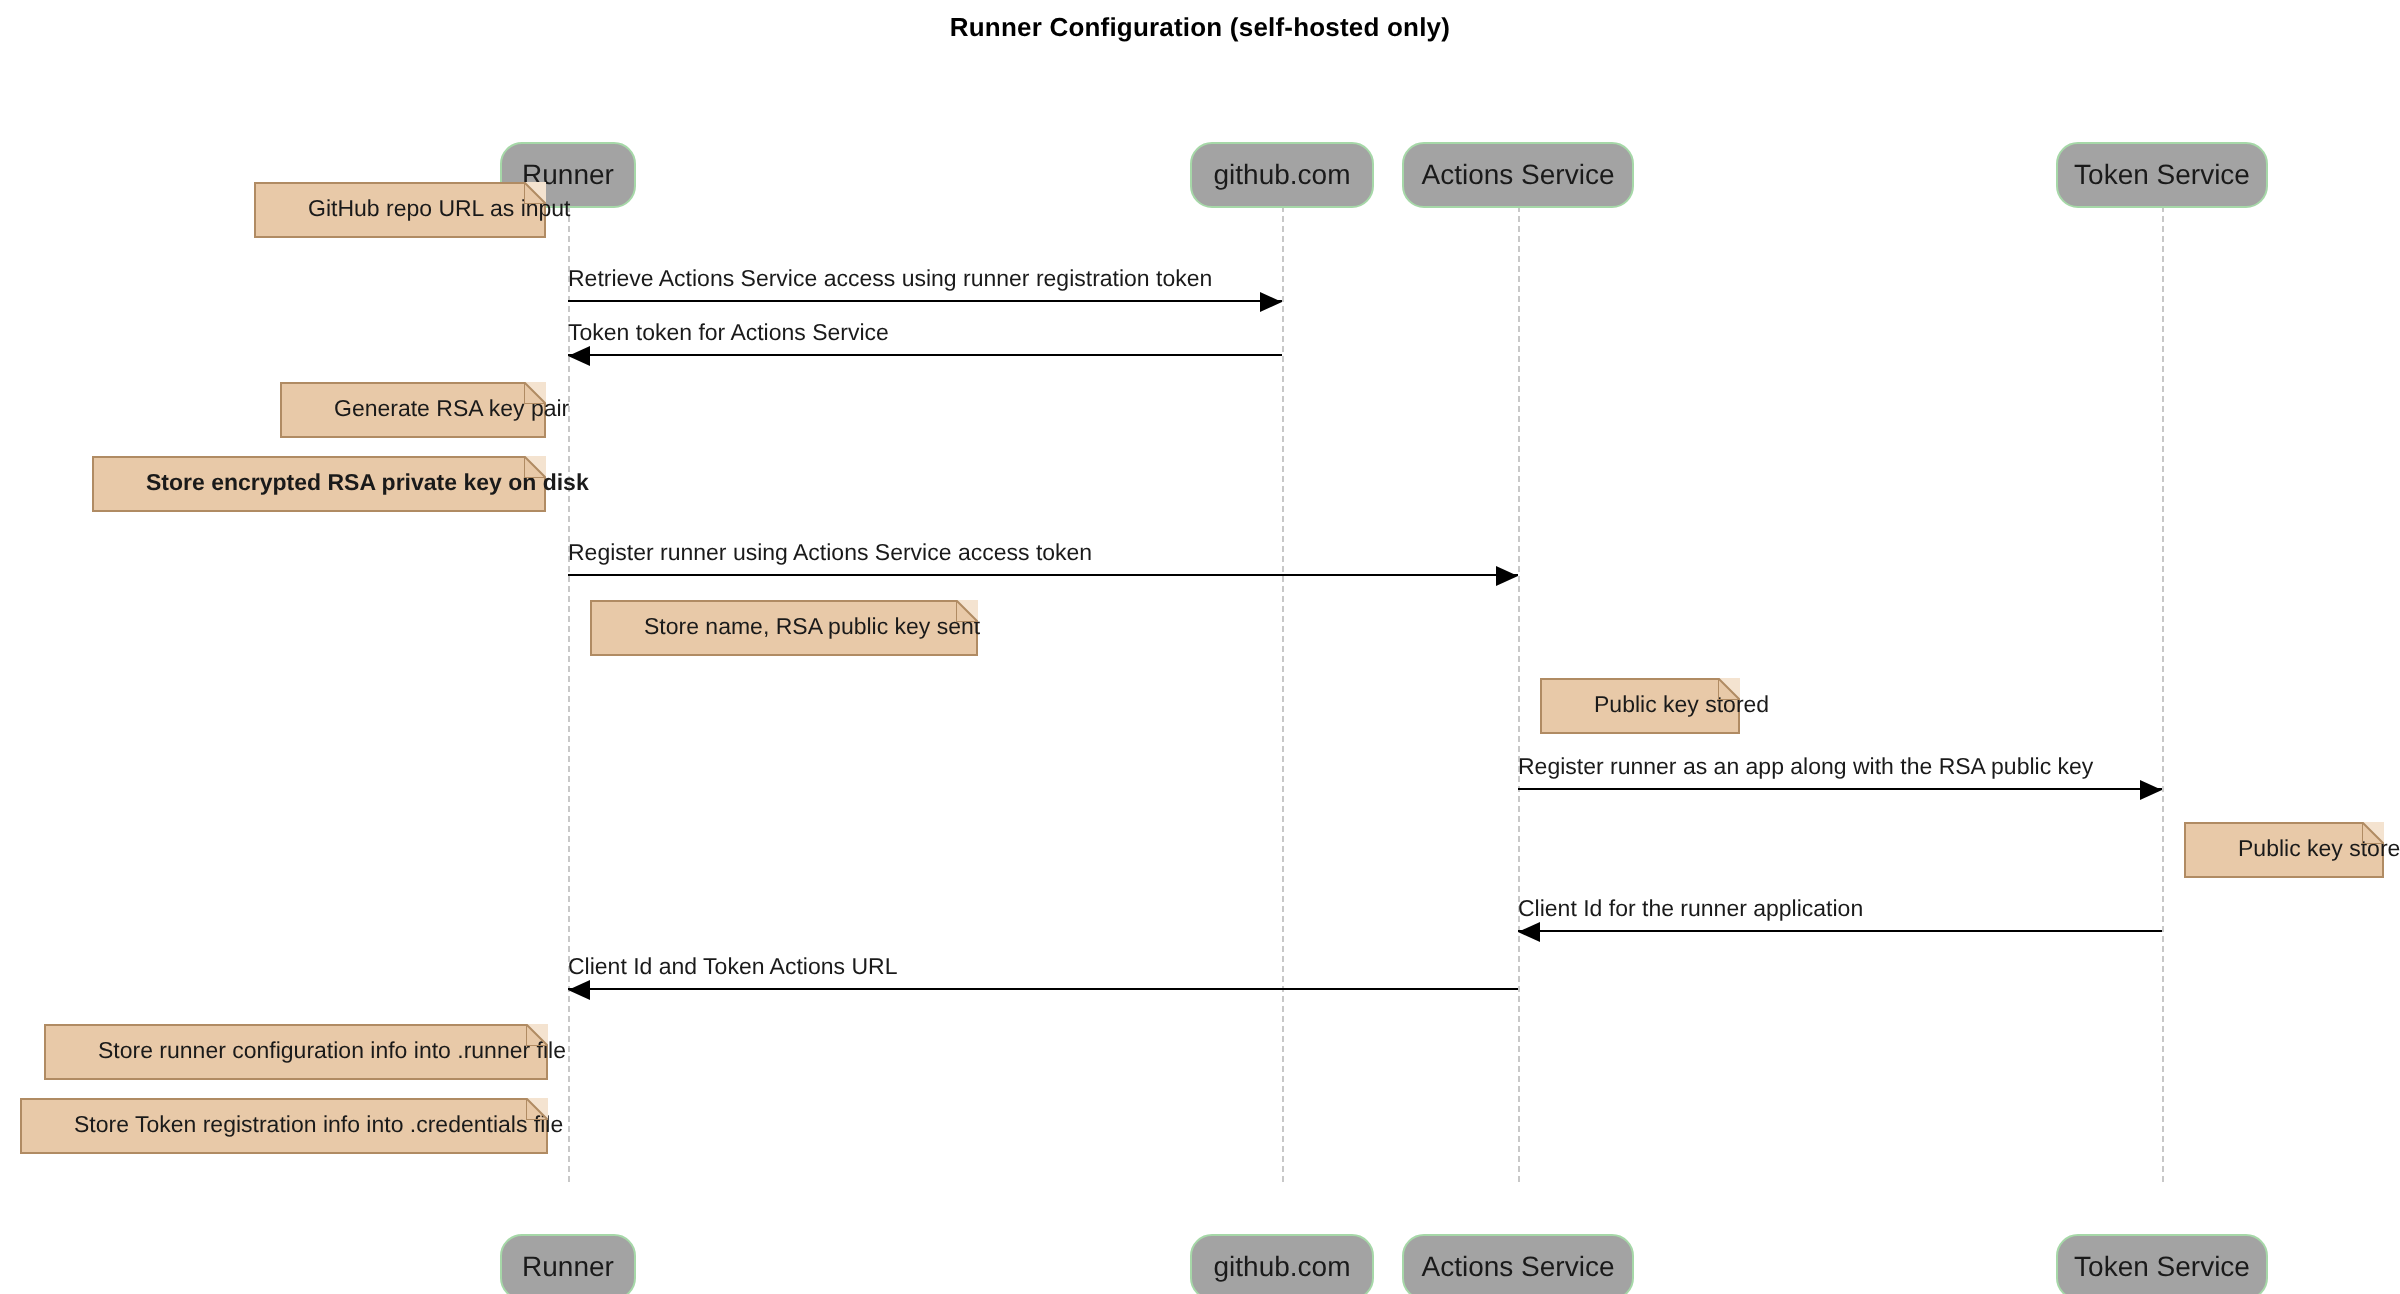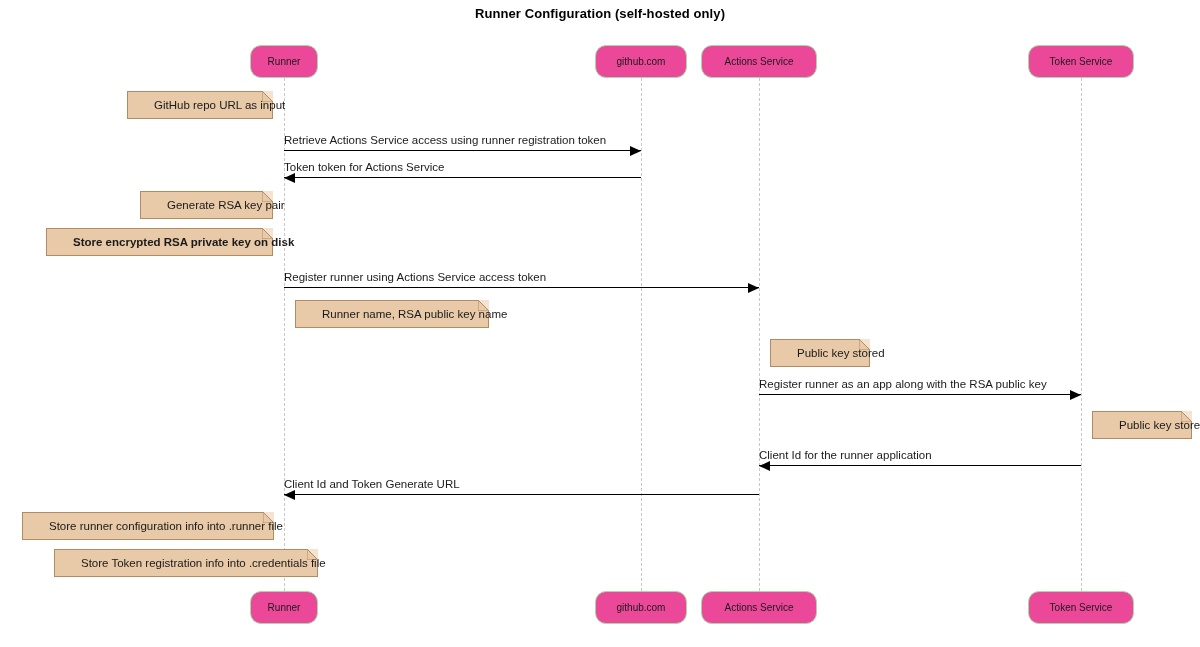--- a/index.html
+++ b/index.html
@@ -39,30 +39,31 @@
     position: absolute;
     width: 0;
     border-left: 1px dashed #c8c8c8;
     z-index: 1;
   }
 
   
   .participant {
     position: absolute;
     box-sizing: border-box;
-    background: #ec4899;
+    background: #a3a3a3;
     border: 1px solid #a6d8a8;
     border-radius: 11px;
     height: 33px;
     line-height: 31px;
     text-align: center;
-    font-size: 10px;
+    font-size: 14px;
     color: #1a1a1a;
     z-index: 4;
     white-space: nowrap;
+    margin-top: 26px;
   }
 
   
   .msg {
     position: absolute;
     height: 0;
     border-top: 1.4px solid #000000;
     z-index: 3;
   }
   .arrowhead {
@@ -163,42 +164,42 @@
       <div class="arrowhead right" style="top: 282.7px; left: 748px;"></div>
       <div class="msg-label" style="left: 284px; width: 475px; top: 271px;">Register runner using Actions Service access token</div>
       <div class="msg" style="left: 759px; top: 394px; width: 322px;"></div>
       <div class="arrowhead right" style="top: 389.7px; left: 1070px;"></div>
       <div class="msg-label" style="left: 759px; width: 322px; top: 378px;">Register runner as an app along with the RSA public key</div>
       <div class="msg" style="left: 759px; top: 465px; width: 322px;"></div>
       <div class="arrowhead left" style="top: 460.7px; left: 759px;"></div>
       <div class="msg-label" style="left: 759px; width: 322px; top: 449px;">Client Id for the runner application</div>
       <div class="msg" style="left: 284px; top: 494px; width: 475px;"></div>
       <div class="arrowhead left" style="top: 489.7px; left: 284px;"></div>
-      <div class="msg-label" style="left: 284px; width: 475px; top: 478px;">Client Id and Token Generate URL</div>
+      <div class="msg-label" style="left: 284px; width: 475px; top: 478px;">Client Id and Token Actions URL</div>
     </div>
   <div id="notes-layer">
       <div class="note" style="left: 127px; top: 91px; width: 146px;"><span class="note-text">GitHub repo URL as input</span><span class="fold"></span><svg class="fold-edge" viewBox="0 0 11 11">
           <path d="M0,0 L11,11 M0,0 L0,11 M0,11 L11,11" stroke="#b08b63" stroke-width="1" fill="none"></path>
         </svg></div>
       <div class="note" style="left: 140px; top: 191px; width: 133px;"><span class="note-text">Generate RSA key pair</span><span class="fold"></span><svg class="fold-edge" viewBox="0 0 11 11">
           <path d="M0,0 L11,11 M0,0 L0,11 M0,11 L11,11" stroke="#b08b63" stroke-width="1" fill="none"></path>
         </svg></div>
       <div class="note" style="left: 46px; top: 228px; width: 227px; font-weight: bold;"><span class="note-text">Store encrypted RSA private key on disk</span><span class="fold"></span><svg class="fold-edge" viewBox="0 0 11 11">
           <path d="M0,0 L11,11 M0,0 L0,11 M0,11 L11,11" stroke="#b08b63" stroke-width="1" fill="none"></path>
         </svg></div>
-      <div class="note" style="left: 295px; top: 300px; width: 194px;"><span class="note-text">Runner name, RSA public key name</span><span class="fold"></span><svg class="fold-edge" viewBox="0 0 11 11">
+      <div class="note" style="left: 295px; top: 300px; width: 194px;"><span class="note-text">Store name, RSA public key sent</span><span class="fold"></span><svg class="fold-edge" viewBox="0 0 11 11">
           <path d="M0,0 L11,11 M0,0 L0,11 M0,11 L11,11" stroke="#b08b63" stroke-width="1" fill="none"></path>
         </svg></div>
       <div class="note" style="left: 770px; top: 339px; width: 100px;"><span class="note-text">Public key stored</span><span class="fold"></span><svg class="fold-edge" viewBox="0 0 11 11">
           <path d="M0,0 L11,11 M0,0 L0,11 M0,11 L11,11" stroke="#b08b63" stroke-width="1" fill="none"></path>
         </svg></div>
       <div class="note" style="left: 1092px; top: 411px; width: 100px;"><span class="note-text">Public key stored</span><span class="fold"></span><svg class="fold-edge" viewBox="0 0 11 11">
           <path d="M0,0 L11,11 M0,0 L0,11 M0,11 L11,11" stroke="#b08b63" stroke-width="1" fill="none"></path>
         </svg></div>
       <div class="note" style="left: 22px; top: 512px; width: 252px;"><span class="note-text">Store runner configuration info into .runner file</span><span class="fold"></span><svg class="fold-edge" viewBox="0 0 11 11">
           <path d="M0,0 L11,11 M0,0 L0,11 M0,11 L11,11" stroke="#b08b63" stroke-width="1" fill="none"></path>
         </svg></div>
-      <div class="note" style="left: 10px; top: 549px; width: 264px; margin-left: 44px;"><span class="note-text">Store Token registration info into .credentials file</span><span class="fold"></span><svg class="fold-edge" viewBox="0 0 11 11">
+      <div class="note" style="left: 10px; top: 549px; width: 264px;"><span class="note-text">Store Token registration info into .credentials file</span><span class="fold"></span><svg class="fold-edge" viewBox="0 0 11 11">
           <path d="M0,0 L11,11 M0,0 L0,11 M0,11 L11,11" stroke="#b08b63" stroke-width="1" fill="none"></path>
         </svg></div>
     </div>
 
 </div>
 
 </body></html>

